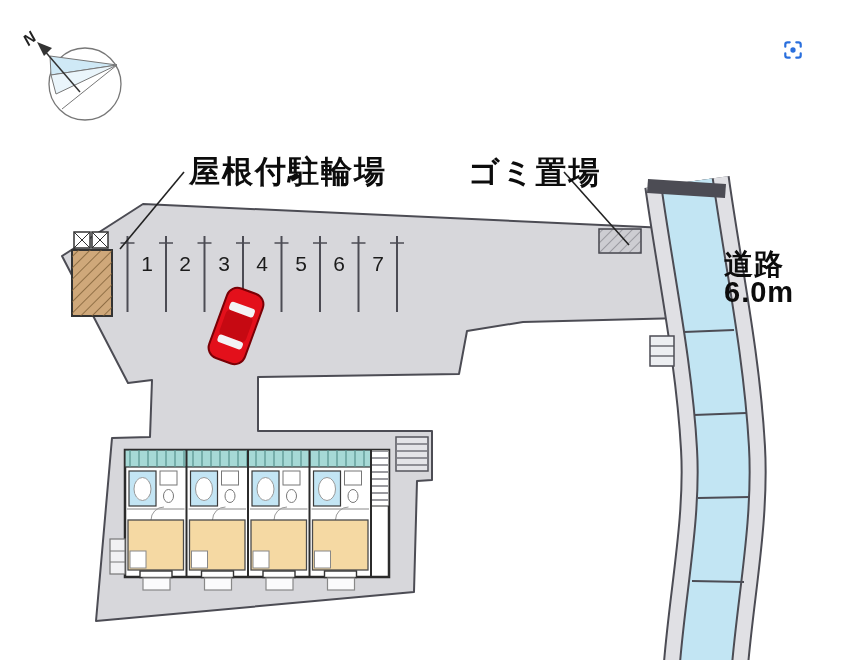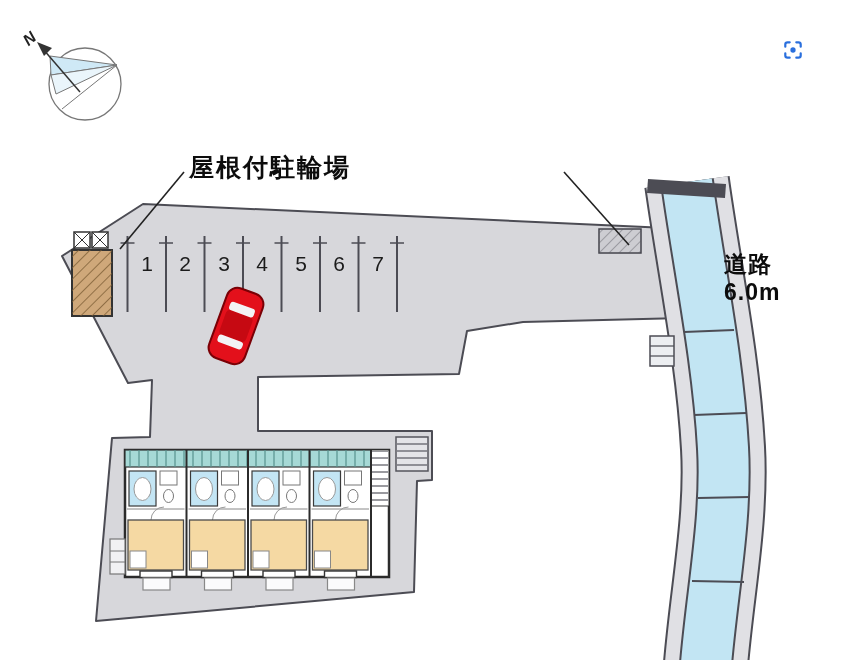--- a/index.html
+++ b/index.html
@@ -2,26 +2,26 @@
 <html><head>
 <meta charset="utf-8">
 <style>
   html,body{margin:0;padding:0;background:#fff;}
   .canvas{
     position:relative;width:842px;height:660px;background:#ffffff;overflow:hidden;
     font-family:"Liberation Sans","DejaVu Sans",sans-serif;
   }
   .plan-svg{position:absolute;left:0;top:0;}
   .jp-label{
-    position:absolute;color:#0c0c0c;font-weight:600;font-size:25px;
+    position:absolute;color:#0c0c0c;font-weight:600;font-size:31px;
     letter-spacing:2px;white-space:nowrap;user-select:none;
   }
   .road-label{
     position:absolute;left:724px;top:250px;color:#0c0c0c;font-weight:600;
-    font-size:23px;line-height:28px;letter-spacing:1px;
+    font-size:29px;line-height:28px;letter-spacing:1px;
   }
   .road-label span{display:block;}
   .space-number{
     position:absolute;top:252px;width:22px;text-align:center;
     font-size:21px;font-weight:500;color:#1b1b1b;user-select:none;
   }
   .north-label{
     position:absolute;left:24px;top:30px;font-size:16px;font-style:italic;
     color:#222;transform:rotate(-40deg);font-weight:600;
   }
@@ -210,20 +210,21 @@
       <path d="M117,65 L50,56 L51,75 Z" fill="#cfe9f6" stroke="#777" stroke-width="1"></path>
       <path d="M117,65 L51,75 L56,94 Z" fill="#eaf5fb" stroke="#777" stroke-width="1"></path>
       <line x1="117" y1="65" x2="62" y2="109" stroke="#777" stroke-width="1"></line>
       <line x1="80" y1="92" x2="43" y2="49" stroke="#333" stroke-width="1.5"></line>
       <polygon points="37,42 52,48 44,56" fill="#333"></polygon>
     </g>
   </svg>
 
   <div class="jp-label" style="left:189px;top:151px;">屋根付駐輪場</div>
 
+  <div class="jp-label" style="left:468px;top:152px;">ゴミ置場</div>
 
   <div class="road-label">
     <span>道路</span>
     <span>6.0m</span>
   </div>
 
   <span class="north-label">N</span>
 
   <span class="space-number" style="left:136px;">1</span>
   <span class="space-number" style="left:174px;">2</span>

